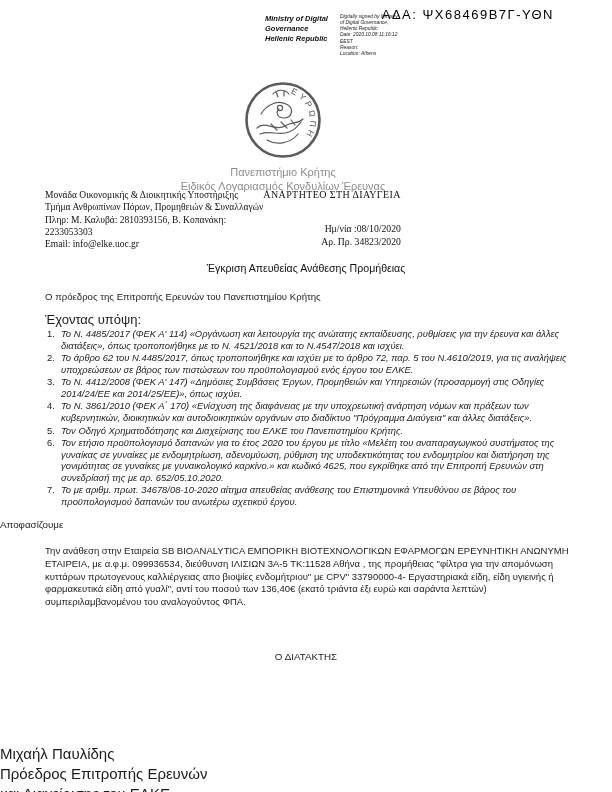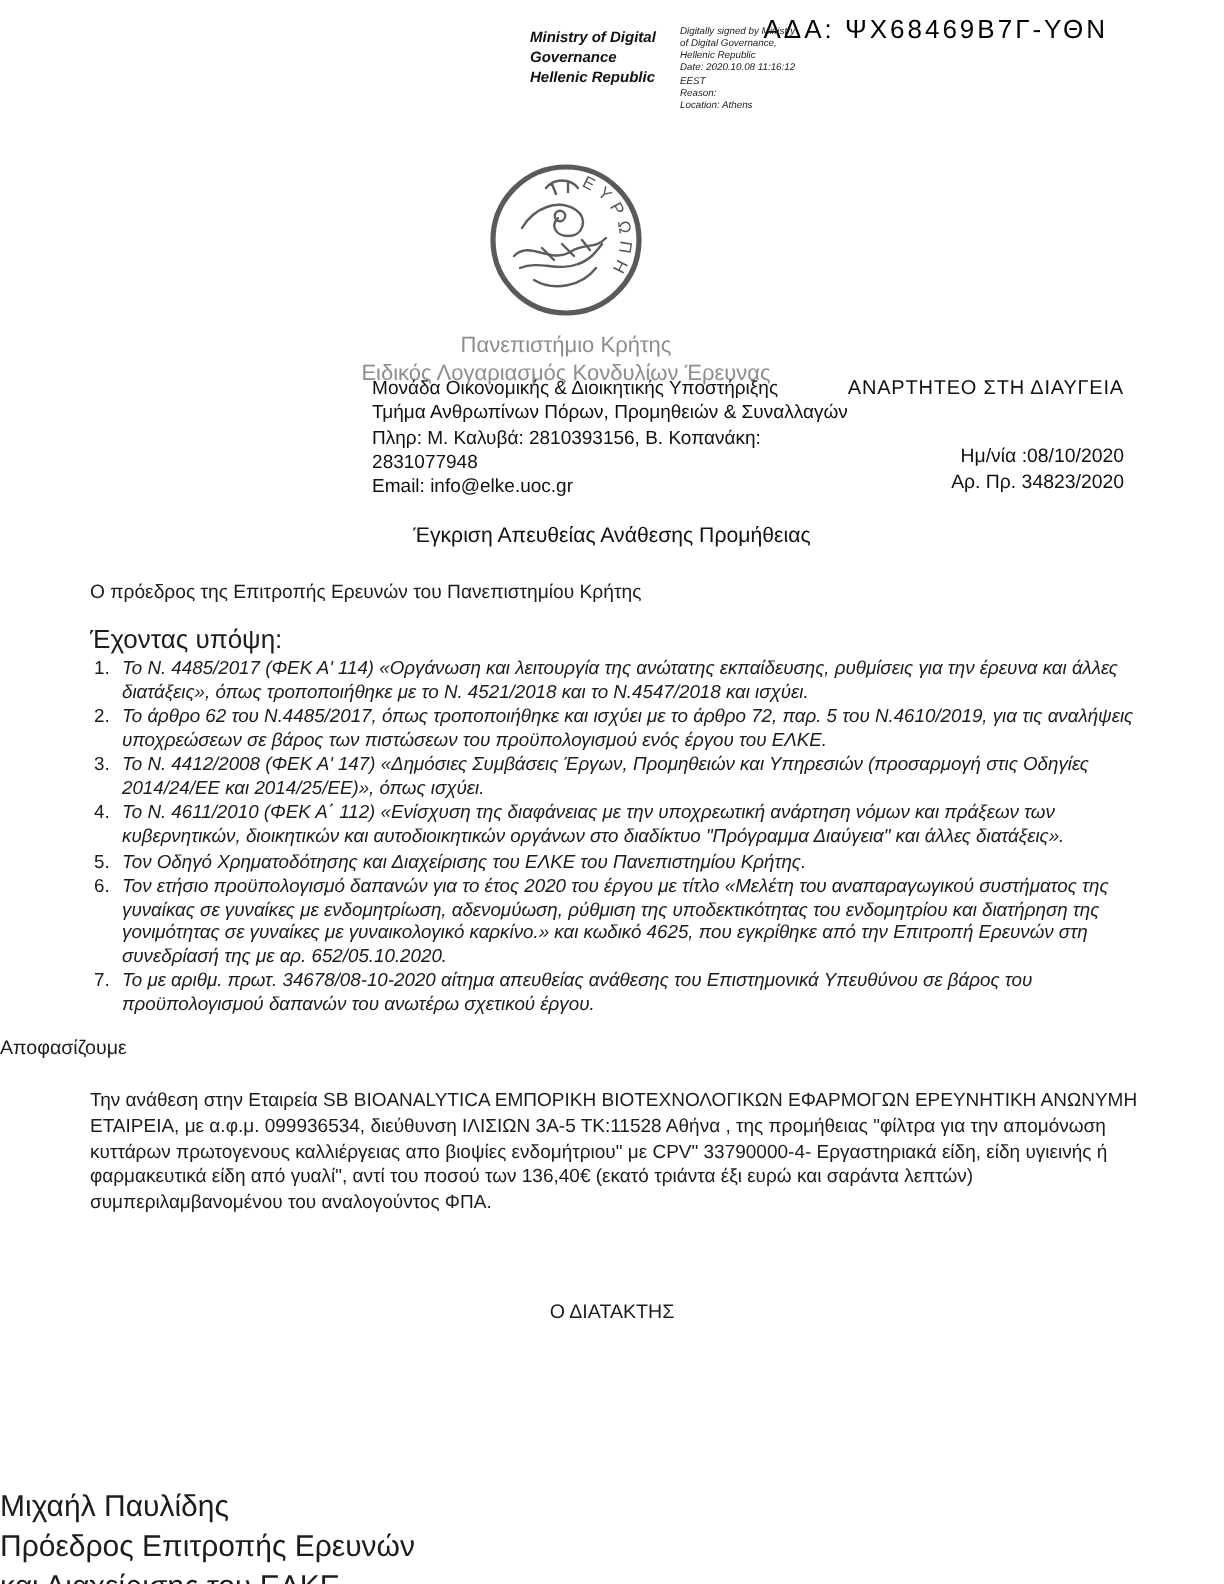--- a/index.html
+++ b/index.html
@@ -27,21 +27,21 @@
   }
   .stamp-details{
     font-size:4.9px;line-height:1.25;width:92px;
     white-space:pre-line;color:#222;
   }
   
   .logo-wrap{position:absolute;top:80px;left:0;width:566px;text-align:center;}
   .seal{display:inline-block;}
   .logo-caption{font-size:11px;color:#8d8d8d;line-height:1.25;margin-top:2px;}
   
-  .info-row{position:absolute;top:189px;left:45px;right:50px;display:flex;justify-content:flex-end;}
+  .info-row{position:absolute;top:189px;left:45px;right:50px;display:flex;justify-content:flex-start;font-family:Liberation Serif, serif;}
   .contact{font-size:9.5px;line-height:1.3;color:#111;}
   .right-col{text-align:right;font-size:9.7px;color:#111;}
   .posted{font-size:10px;letter-spacing:.4px;margin-bottom:22px;}
   .date-line,.protocol-line{line-height:1.35;}
   
   .doc-title{position:absolute;top:262px;left:0;width:100%;text-align:center;font-size:10.6px;color:#111;}
   
   .intro1{position:absolute;top:291px;left:45px;font-size:9.6px;}
   .intro2{position:absolute;top:312px;left:45px;font-size:13px;}
   .having-list{position:absolute;top:328px;left:47px;width:530px;font-size:9.4px;line-height:1.23;}
@@ -97,21 +97,21 @@
       <div>Πανεπιστήμιο Κρήτης</div>
       <div>Ειδικός Λογαριασμός Κονδυλίων Έρευνας</div>
     </div>
   </div>
 
   <div class="info-row">
     <div class="contact">
       <div>Μονάδα Οικονομικής &amp; Διοικητικής Υποστήριξης</div>
       <div>Τμήμα Ανθρωπίνων Πόρων, Προμηθειών &amp; Συναλλαγών</div>
       <div>Πληρ: Μ. Καλυβά: 2810393156, Β. Κοπανάκη:</div>
-      <div>2831077948</div>
+      <div>2233053303</div>
       <div>Email: info@elke.uoc.gr</div>
     </div>
     <div class="right-col">
       <div class="posted">ΑΝΑΡΤΗΤΕΟ ΣΤΗ ΔΙΑΥΓΕΙΑ</div>
       <div class="date-line">Ημ/νία :08/10/2020</div>
       <div class="protocol-line">Αρ. Πρ. 34823/2020</div>
     </div>
   </div>
 
   <div class="doc-title">Έγκριση Απευθείας Ανάθεσης Προμήθειας</div>
@@ -127,21 +127,21 @@
     <div class="having-item">
       <span class="having-num">2.</span>
       <span class="having-text">Το άρθρο 62 του Ν.4485/2017, όπως τροποποιήθηκε και ισχύει με το άρθρο 72, παρ. 5 του Ν.4610/2019, για τις αναλήψεις υποχρεώσεων σε βάρος των πιστώσεων του προϋπολογισμού ενός έργου του ΕΛΚΕ.</span>
     </div>
     <div class="having-item">
       <span class="having-num">3.</span>
       <span class="having-text">Το Ν. 4412/2008 (ΦΕΚ Α' 147) «Δημόσιες Συμβάσεις Έργων, Προμηθειών και Υπηρεσιών (προσαρμογή στις Οδηγίες 2014/24/ΕΕ και 2014/25/ΕΕ)», όπως ισχύει.</span>
     </div>
     <div class="having-item">
       <span class="having-num">4.</span>
-      <span class="having-text">Το Ν. 4611/2010 (ΦΕΚ Α΄ 112) «Ενίσχυση της διαφάνειας με την υποχρεωτική ανάρτηση νόμων και πράξεων των κυβερνητικών, διοικητικών και αυτοδιοικητικών οργάνων στο διαδίκτυο "Πρόγραμμα Διαύγεια" και άλλες διατάξεις».</span>
+      <span class="having-text">Το Ν. 3861/2010 (ΦΕΚ Α΄ 170) «Ενίσχυση της διαφάνειας με την υποχρεωτική ανάρτηση νόμων και πράξεων των κυβερνητικών, διοικητικών και αυτοδιοικητικών οργάνων στο διαδίκτυο "Πρόγραμμα Διαύγεια" και άλλες διατάξεις».</span>
     </div>
     <div class="having-item">
       <span class="having-num">5.</span>
       <span class="having-text">Τον Οδηγό Χρηματοδότησης και Διαχείρισης του ΕΛΚΕ του Πανεπιστημίου Κρήτης.</span>
     </div>
     <div class="having-item">
       <span class="having-num">6.</span>
       <span class="having-text">Τον ετήσιο προϋπολογισμό δαπανών για το έτος 2020 του έργου με τίτλο «Μελέτη του αναπαραγωγικού συστήματος της γυναίκας σε γυναίκες με ενδομητρίωση, αδενομύωση, ρύθμιση της υποδεκτικότητας του ενδομητρίου και διατήρηση της γονιμότητας σε γυναίκες με γυναικολογικό καρκίνο.» και κωδικό 4625, που εγκρίθηκε από την Επιτροπή Ερευνών στη συνεδρίασή της με αρ. 652/05.10.2020.</span>
     </div>
     <div class="having-item">

